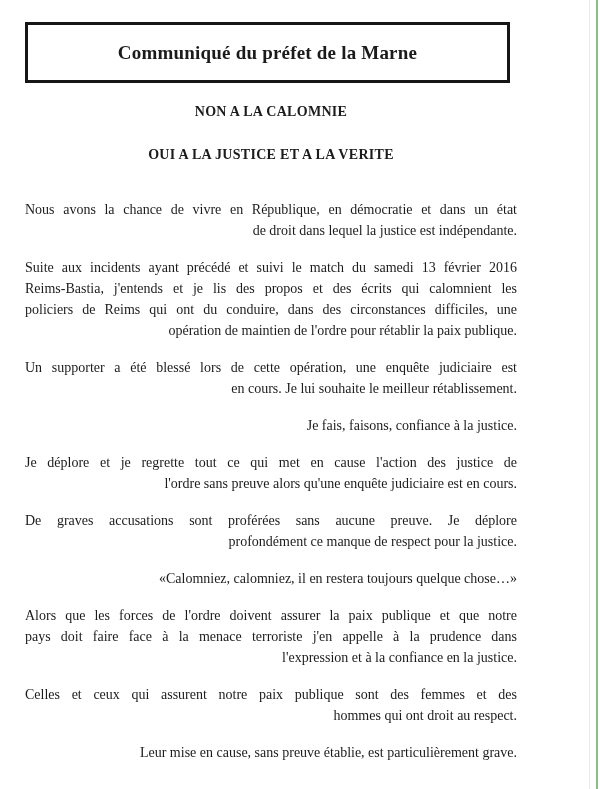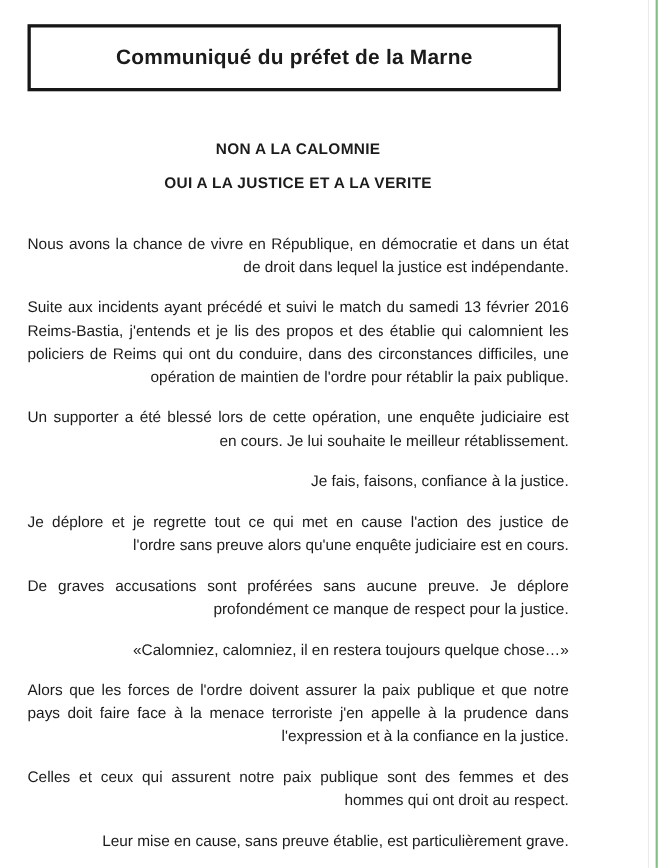--- a/index.html
+++ b/index.html
@@ -2,21 +2,21 @@
 <html><head>
 <meta charset="utf-8">
 <style>
   html, body { margin: 0; padding: 0; }
   .page {
     position: relative;
     width: 600px;
     height: 789px;
     background: #ffffff;
     overflow: hidden;
-    font-family: Liberation Sans, sans-serif;
+    font-family: Liberation Serif, serif;
     color: #1b1b1b;
   }
   .scan-faint-line {
     position: absolute;
     top: 0; bottom: 0;
     left: 589px;
     width: 1px;
     background: #ebebeb;
   }
   .scan-green-line {
@@ -40,22 +40,22 @@
   }
   .heading {
     margin: 0 0 0 25px;
     width: 492px;
     text-align: center;
     font-weight: bold;
     font-size: 14px;
     line-height: 21px;
     letter-spacing: 0.3px;
   }
-  .heading.first  { margin-top: 42px; }
-  .heading.second { margin-top: 10px; }
+  .heading.first  { margin-top: 18px; }
+  .heading.second { margin-top: 22px; }
   .doc-body {
     margin: 34px 0 0 25px;
     width: 492px;
     font-size: 14px;
     line-height: 21px;
   }
   .para { margin: 16px 0 10px 0; }
   .line { text-align: right; }
   .line.jline { text-align: justify; text-align-last: justify; }
   .dateline {
@@ -83,21 +83,21 @@
   <div class="heading second">OUI A LA JUSTICE ET A LA VERITE</div>
 
   <div class="doc-body">
     <div id="paragraphs">
         <div class="para">
           <div class="line jline">Nous avons la chance de vivre en République, en démocratie et dans un état</div>
           <div class="line">de droit dans lequel la justice est indépendante.</div>
         </div>
         <div class="para">
           <div class="line jline">Suite aux incidents ayant précédé et suivi le match du samedi 13 février 2016</div>
-          <div class="line jline">Reims-Bastia, j'entends et je lis des propos et des établie qui calomnient les</div>
+          <div class="line jline">Reims-Bastia, j'entends et je lis des propos et des écrits qui calomnient les</div>
           <div class="line jline">policiers de Reims qui ont du conduire, dans des circonstances difficiles, une</div>
           <div class="line">opération de maintien de l'ordre pour rétablir la paix publique.</div>
         </div>
         <div class="para">
           <div class="line jline">Un supporter a été blessé lors de cette opération, une enquête judiciaire est</div>
           <div class="line">en cours. Je lui souhaite le meilleur rétablissement.</div>
         </div>
         <div class="para">
           <div class="line">Je fais, faisons, confiance à la justice.</div>
         </div>

